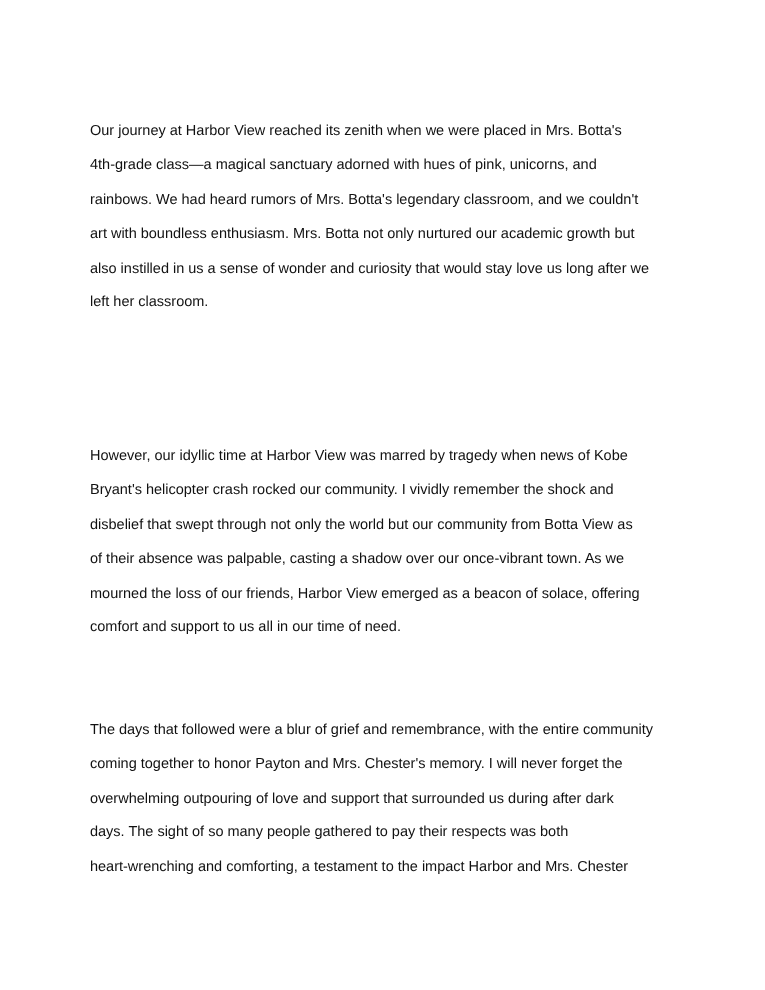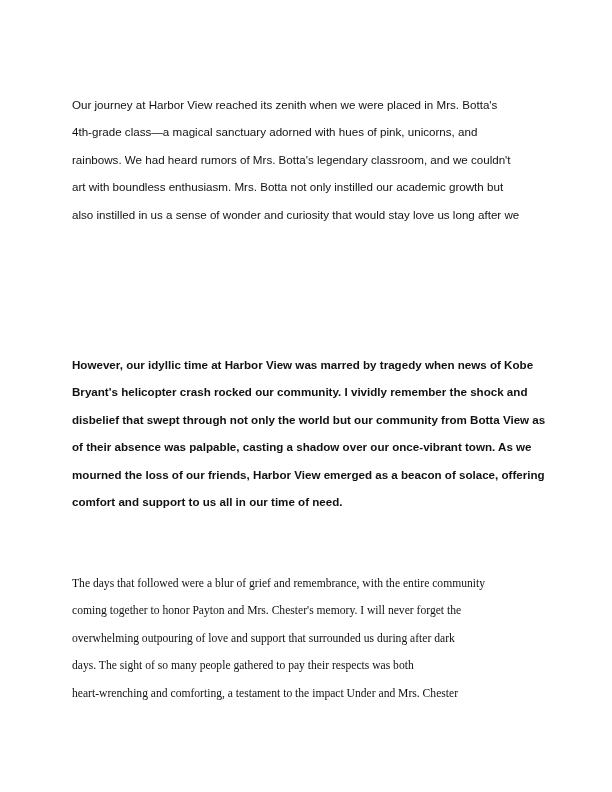--- a/index.html
+++ b/index.html
@@ -29,50 +29,51 @@
       margin: 0;
     }
     .line {
       display: block;
       height: 27.4px;
       line-height: 27.4px;
       font-size: 11.6px;
       white-space: nowrap;
     }
     #p1 { top: 91px; }
-    #p2 { top: 446px - 0px; font-weight: bold; }
+    #p2 { top: 446px - 0px; }
   </style>
   <style>
     #p1 { top: 91px; }
     #p2 { top: 351px; }
-    #p3 { top: 570px; font-family: Liberation Serif, serif; }
+    #p3 { top: 570px; }
   </style>
 </head>
 <body>
 
 <div class="page">
 
   <div class="para" id="p1">
     <span class="line">Our journey at Harbor View reached its zenith when we were placed in Mrs. Botta's</span>
     <span class="line">4th-grade class—a magical sanctuary adorned with hues of pink, unicorns, and</span>
     <span class="line">rainbows. We had heard rumors of Mrs. Botta's legendary classroom, and we couldn't</span>
-    <span class="line">art with boundless enthusiasm. Mrs. Botta not only instilled our academic growth but</span>
+    <span class="line">art with boundless enthusiasm. Mrs. Botta not only nurtured our academic growth but</span>
     <span class="line">also instilled in us a sense of wonder and curiosity that would stay love us long after we</span>
+    <span class="line">left her classroom.</span>
   </div>
 
   <div class="para" id="p2">
     <span class="line">However, our idyllic time at Harbor View was marred by tragedy when news of Kobe</span>
     <span class="line">Bryant's helicopter crash rocked our community. I vividly remember the shock and</span>
     <span class="line">disbelief that swept through not only the world but our community from Botta View as</span>
     <span class="line">of their absence was palpable, casting a shadow over our once-vibrant town. As we</span>
     <span class="line">mourned the loss of our friends, Harbor View emerged as a beacon of solace, offering</span>
     <span class="line">comfort and support to us all in our time of need.</span>
   </div>
 
   <div class="para" id="p3">
     <span class="line">The days that followed were a blur of grief and remembrance, with the entire community</span>
     <span class="line">coming together to honor Payton and Mrs. Chester's memory. I will never forget the</span>
     <span class="line">overwhelming outpouring of love and support that surrounded us during after dark</span>
     <span class="line">days. The sight of so many people gathered to pay their respects was both</span>
-    <span class="line">heart-wrenching and comforting, a testament to the impact Under and Mrs. Chester</span>
+    <span class="line">heart-wrenching and comforting, a testament to the impact Harbor and Mrs. Chester</span>
   </div>
 
 </div>
 
 </body></html>

